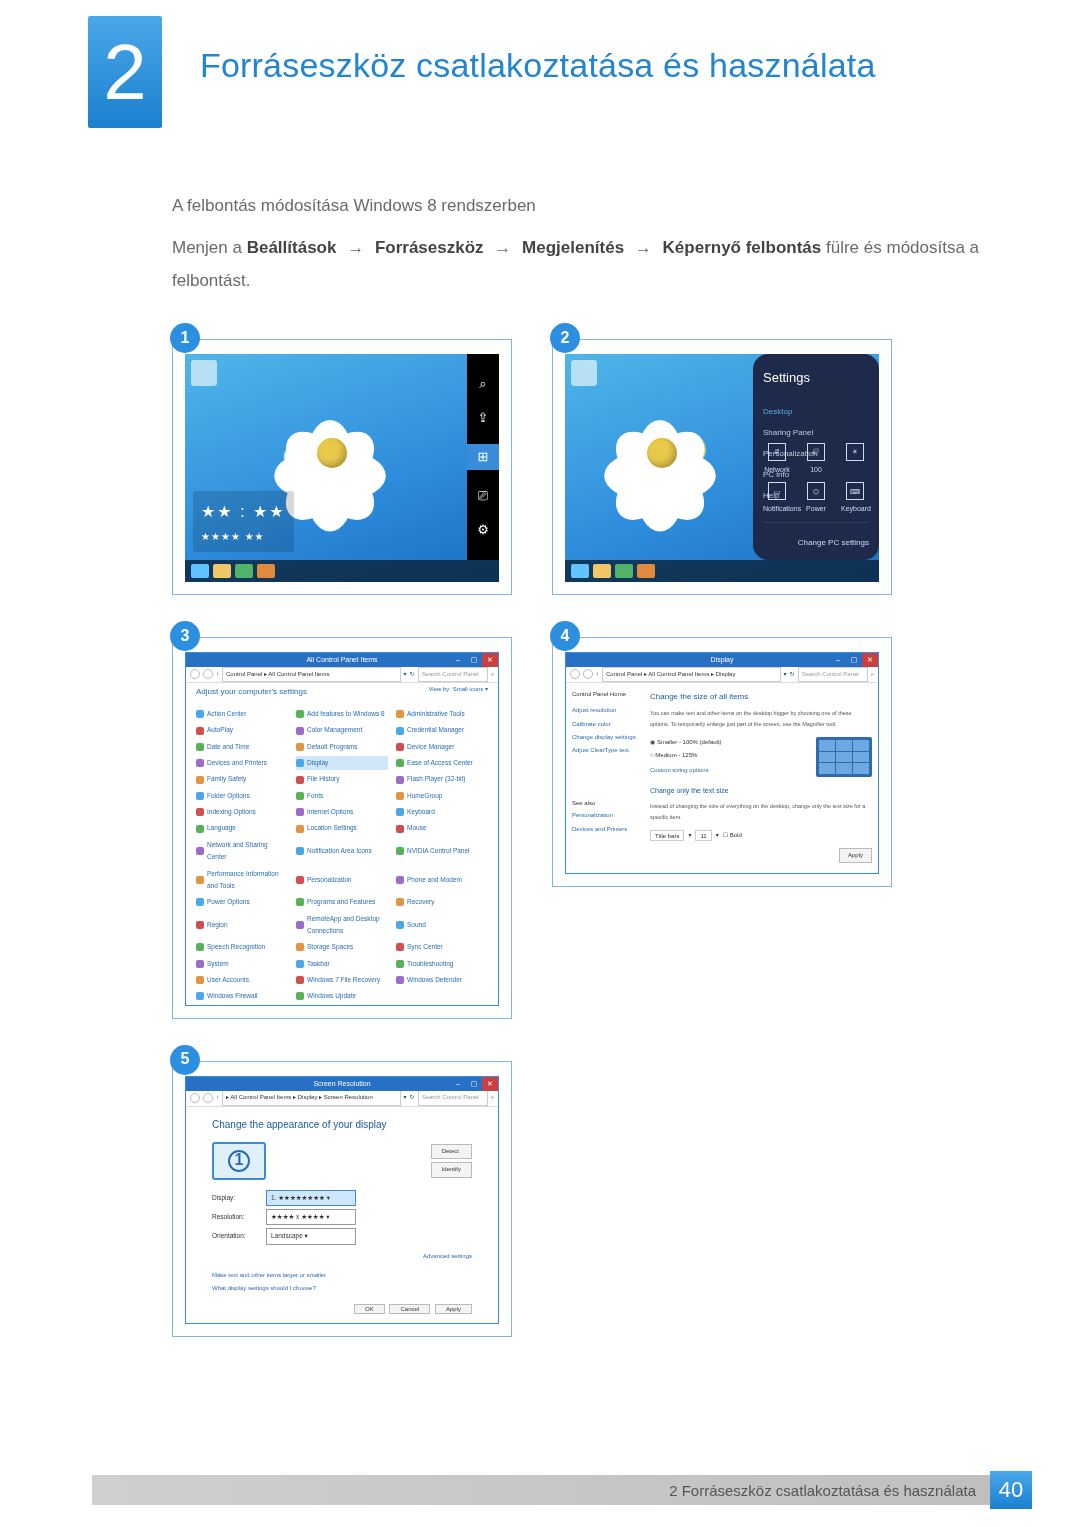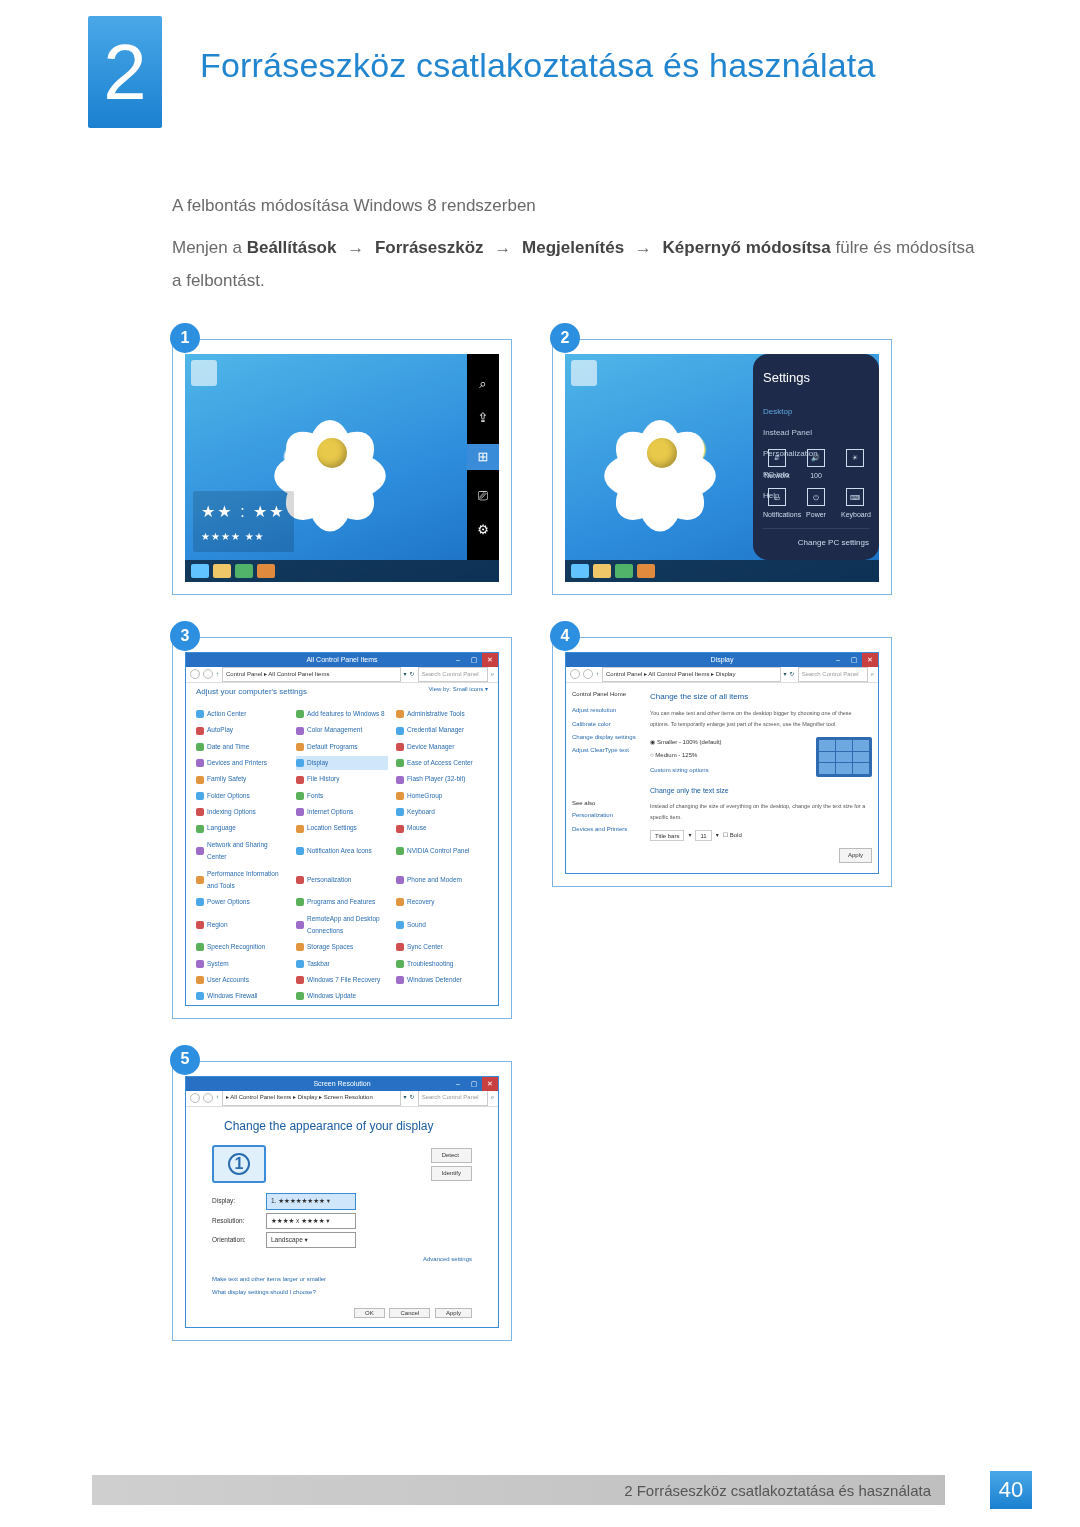--- a/index.html
+++ b/index.html
@@ -147,21 +147,21 @@
   }
   .settings-panel .sp-title{ font-size:13px; margin-bottom:10px; font-weight:300;}
   .settings-panel .sp-item{ padding:3px 0; color:#bcd;}
   .settings-panel .sp-item.hl{ color:#5da8e0;}
   .sp-bottom {
     position:absolute; left:0; right:0; bottom:0; padding:10px;
   }
   .sp-iconrow{ display:flex; justify-content:space-between; margin-bottom:6px;}
   .sp-ic{ width:28px; text-align:center; font-size:7px; color:#cde;}
   .sp-ic .box{ width:18px;height:18px;margin:0 auto 2px;border:1px solid #cde; display:flex;align-items:center;justify-content:center;}
-  .sp-change{ text-align:right; font-size:8px; color:#cde; padding-top:6px; border-top:1px solid rgba(255,255,255,.1); margin-top:6px;}
+  .sp-change{ text-align:right; font-size:8px; color:#cde; padding-top:12px; border-top:1px solid rgba(255,255,255,.1); margin-top:6px;}
   
   .win {
     border:1px solid #3a8cd8; background:#fff; font-size:6.5px; color:#333;
   }
   .titlebar{
     height:14px; background:#2770c4; color:#fff; text-align:center; font-size:7px;
     line-height:14px; position:relative;
   }
   .titlebar .winbtns{ position:absolute; right:0; top:0; display:flex;}
   .titlebar .wb{ width:16px; height:14px; text-align:center; line-height:14px; color:#fff;}
@@ -193,40 +193,40 @@
   .monprev{ width:56px;height:40px;background:#2d6ab0;border-radius:2px;float:right;margin-left:8px;
     display:grid;grid-template-columns:repeat(3,1fr);grid-template-rows:repeat(3,1fr);gap:1px;padding:3px;}
   .monprev div{background:#6ea8e0;}
   .radio{font-size:6px;margin:2px 0;}
   .dispmain h5{ color:#1a5ca0; font-size:7px; font-weight:400; margin:8px 0 4px; clear:both;}
   .inline-ctl{display:flex;align-items:center;gap:4px;font-size:6px;}
   .inline-ctl select,.inline-ctl .sel{border:1px solid #ccc;padding:0 4px;height:11px;font-size:6px;}
   .applybtn{float:right;border:1px solid #bbb;padding:1px 8px;font-size:6px;background:#f4f4f4;margin-top:6px;}
   
   .srbody{ padding:8px 26px; min-height:210px;}
-  .srhead{ color:#1a5ca0; font-size:12px; margin-bottom:8px;margin-left:12px;}
+  .srhead{ color:#1a5ca0; font-size:10px; margin-bottom:8px;}
   .srpreview{ display:flex; align-items:center; gap:14px; margin-bottom:10px;}
   .srmon{ width:54px;height:38px;border:2px solid #3a8cd8;background:#dff0fb;
     display:flex;align-items:center;justify-content:center;color:#2a6cb0;font-size:16px;font-weight:bold;border-radius:3px;}
   .srbtns{display:flex;flex-direction:column;gap:3px;}
   .srbtns .b{border:1px solid #bbb;padding:1px 10px;font-size:6px;background:#f4f4f4;}
   .srform{font-size:6.5px;}
   .srform .row{display:flex;align-items:center;margin:3px 0;}
   .srform .lab{width:54px;color:#333;}
   .srform .sel{border:1px solid #999;padding:1px 4px;width:90px;background:#fff;}
   .srform .sel.hl{background:#cfe6fb;border-color:#3a8cd8;}
   .adv{ text-align:right; color:#2a6cb0; font-size:6px; margin-top:6px;}
   .links{ color:#2a6cb0; font-size:6px; margin-top:8px;}
   .links div{margin:2px 0;}
   .okbar{ text-align:right; margin-top:8px;}
   .okbar .b{border:1px solid #bbb;padding:1px 10px;font-size:6px;background:#f4f4f4;margin-left:3px;}
   
   .footer{
     position:absolute; bottom:18px; left:92px; right:48px; height:38px;
-    display:flex; align-items:center;gap:45px;
+    display:flex; align-items:center;
   }
   .footbar{
     flex:1; height:30px; background:linear-gradient(90deg,#cfcfcf,#bfbfbf);
     display:flex; align-items:center; justify-content:flex-end; padding-right:14px;
     color:#555; font-size:15px;
   }
   .pagebox{
     width:42px; height:38px; background:linear-gradient(180deg,#4aa8e8,#1a80d0);
     color:#fff; display:flex; align-items:center; justify-content:center;
     font-size:22px; font-weight:400; margin-left:0;
@@ -243,21 +243,21 @@
 <div class="content">
   <div class="subheading">A felbontás módosítása Windows 8 rendszerben</div>
   <div class="path-line">
     <span>Menjen a </span>
     <b>Beállítások</b>
     <span class="arrow">→</span>
     <b>Forráseszköz</b>
     <span class="arrow">→</span>
     <b>Megjelenítés</b>
     <span class="arrow">→</span>
-    <b>Képernyő módosítsa</b>
+    <b>Képernyő felbontás</b>
     <span> fülre és módosítsa a felbontást.</span>
   </div>
 
   <div class="grid">
 
     <div class="shot">
       <div class="badge">1</div>
       <div class="frame">
         <div class="desktop">
           <div class="recycle"></div>
@@ -306,21 +306,21 @@
               <div class="petal p4"></div>
             <div class="petal p5"></div>
               <div class="petal p6"></div>
               <div class="petal p7"></div>
               <div class="petal p8"></div>
             <div class="center"></div>
           </div>
           <div class="settings-panel">
             <div class="sp-title">Settings</div>
             <div class="sp-item hl">Desktop</div>
-            <div class="sp-item">Instead Panel</div>
+            <div class="sp-item">Sharing Panel</div>
             <div class="sp-item">Personalization</div>
             <div class="sp-item">PC info</div>
             <div class="sp-item">Help</div>
             <div class="sp-bottom">
               <div class="sp-iconrow">
                 <div class="sp-ic"><div class="box">⇵</div><span>Network</span></div>
                 <div class="sp-ic"><div class="box">🔊</div><span>100</span></div>
                 <div class="sp-ic"><div class="box">☀</div><span></span></div>
               </div>
               <div class="sp-iconrow">

